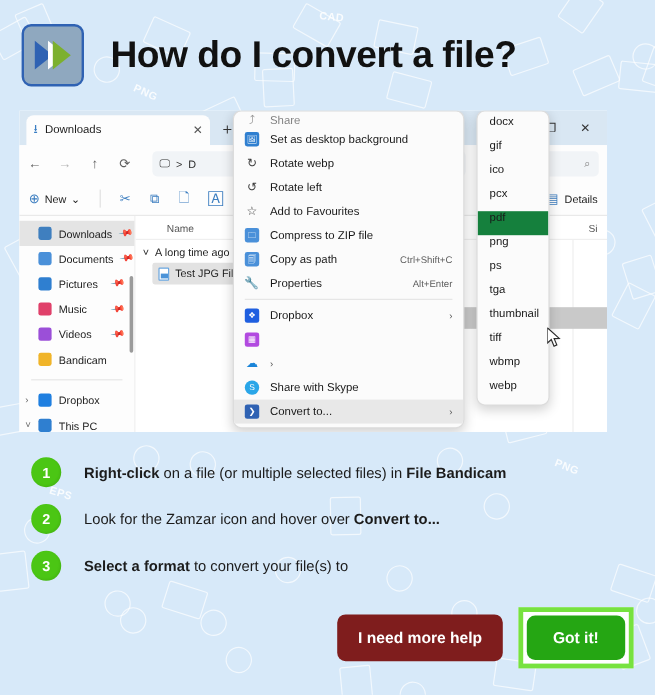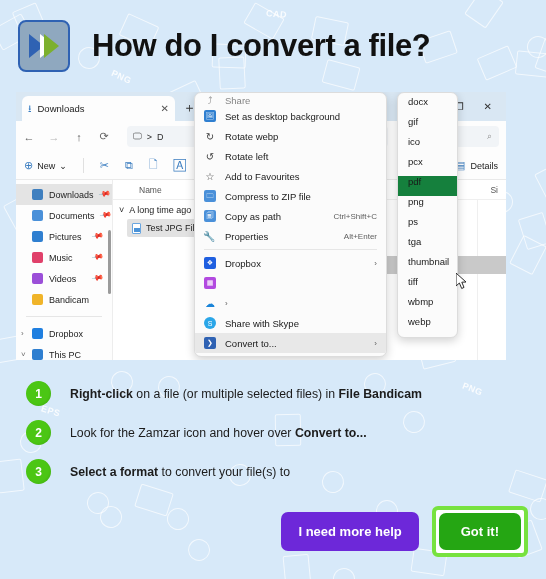--- a/index.html
+++ b/index.html
@@ -272,21 +272,21 @@
   #help-btn {
     background: #2685e2; color: #ffffff;
     font-size: 13px; font-weight: bold;
     border: none; border-radius: 7px;
     padding: 12px 17px;
     cursor: pointer;
     white-space: nowrap;
   }
   #gotit-wrap {
     border: 4px solid #77e23f;
-    border-radius: 6px;
+    border-radius: 0;
     padding: 3px;
     background: #ffffff;
   }
   #gotit-btn {
     background: #25a613; color: #ffffff;
     font-size: 13px; font-weight: bold;
     border: none; border-radius: 7px;
     padding: 11px 22px;
     cursor: pointer;
     white-space: nowrap;
@@ -612,17 +612,17 @@
       <div class="bubble" style="background: rgb(75, 198, 20);">2</div>
       <div class="step-txt">Look for the Zamzar icon and hover over <b>Convert to...</b></div>
     </div>
     <div class="step">
       <div class="bubble" style="background: rgb(75, 198, 20);">3</div>
       <div class="step-txt"><b>Select a format</b> to convert your file(s) to</div>
     </div>
   </div>
 
 <div id="footer">
-  <button id="help-btn" style="background: #6d28d9;">I need more help</button>
+  <button id="help-btn" style="background: #7f1d1d;">I need more help</button>
   <div id="gotit-wrap" style="border-color: rgb(119, 226, 63);">
     <button id="gotit-btn" style="background: rgb(37, 166, 19);">Got it!</button>
   </div>
 </div>
 
 </body></html>

